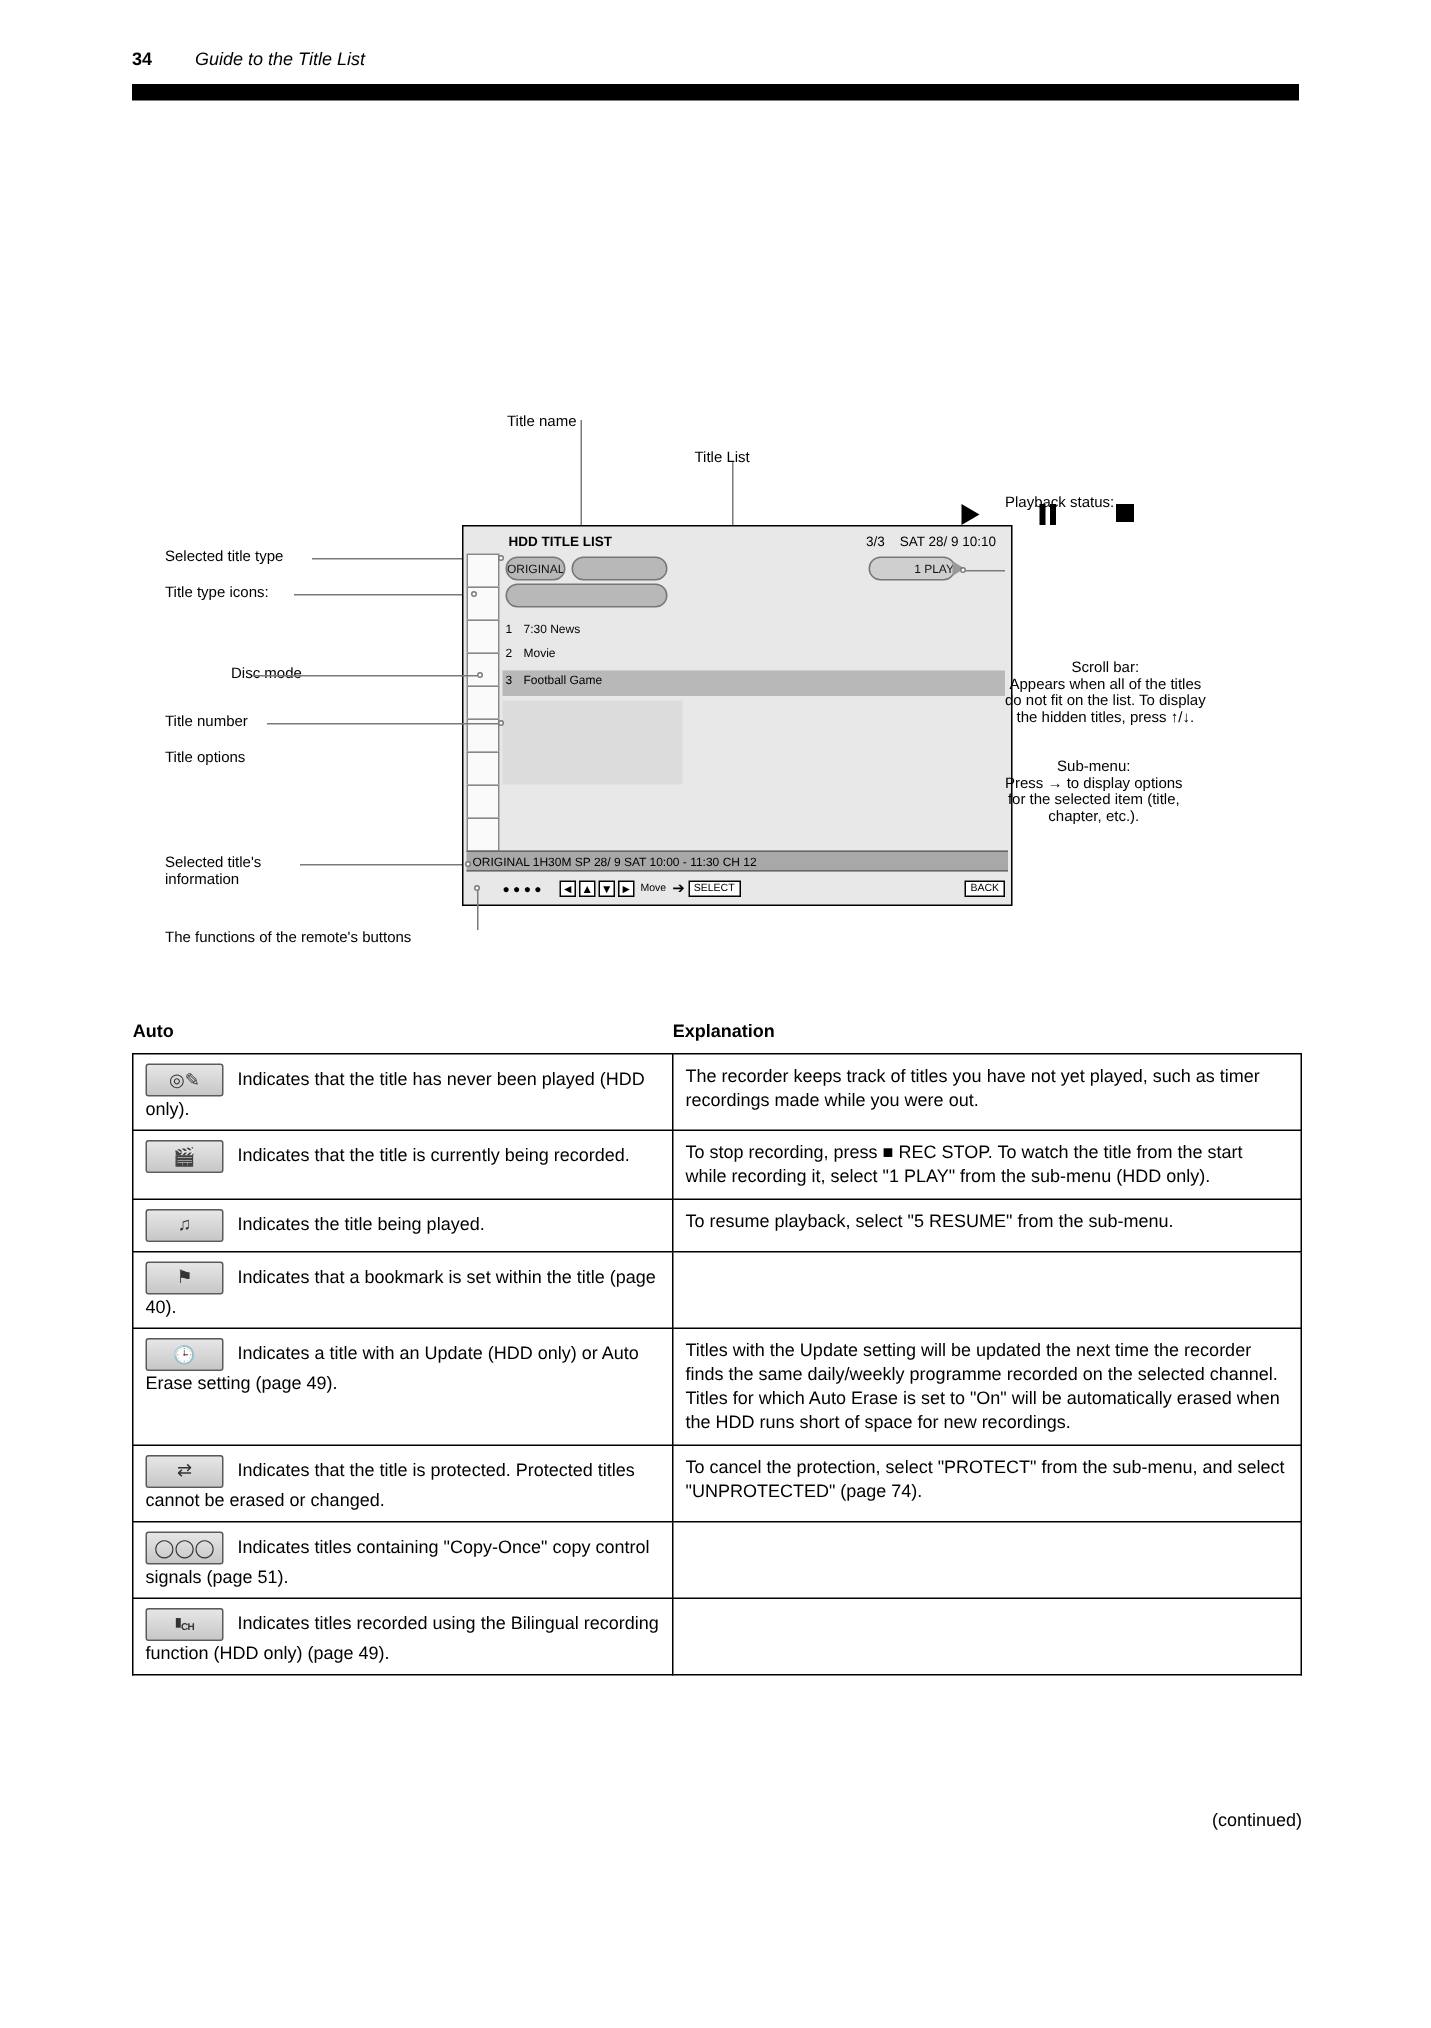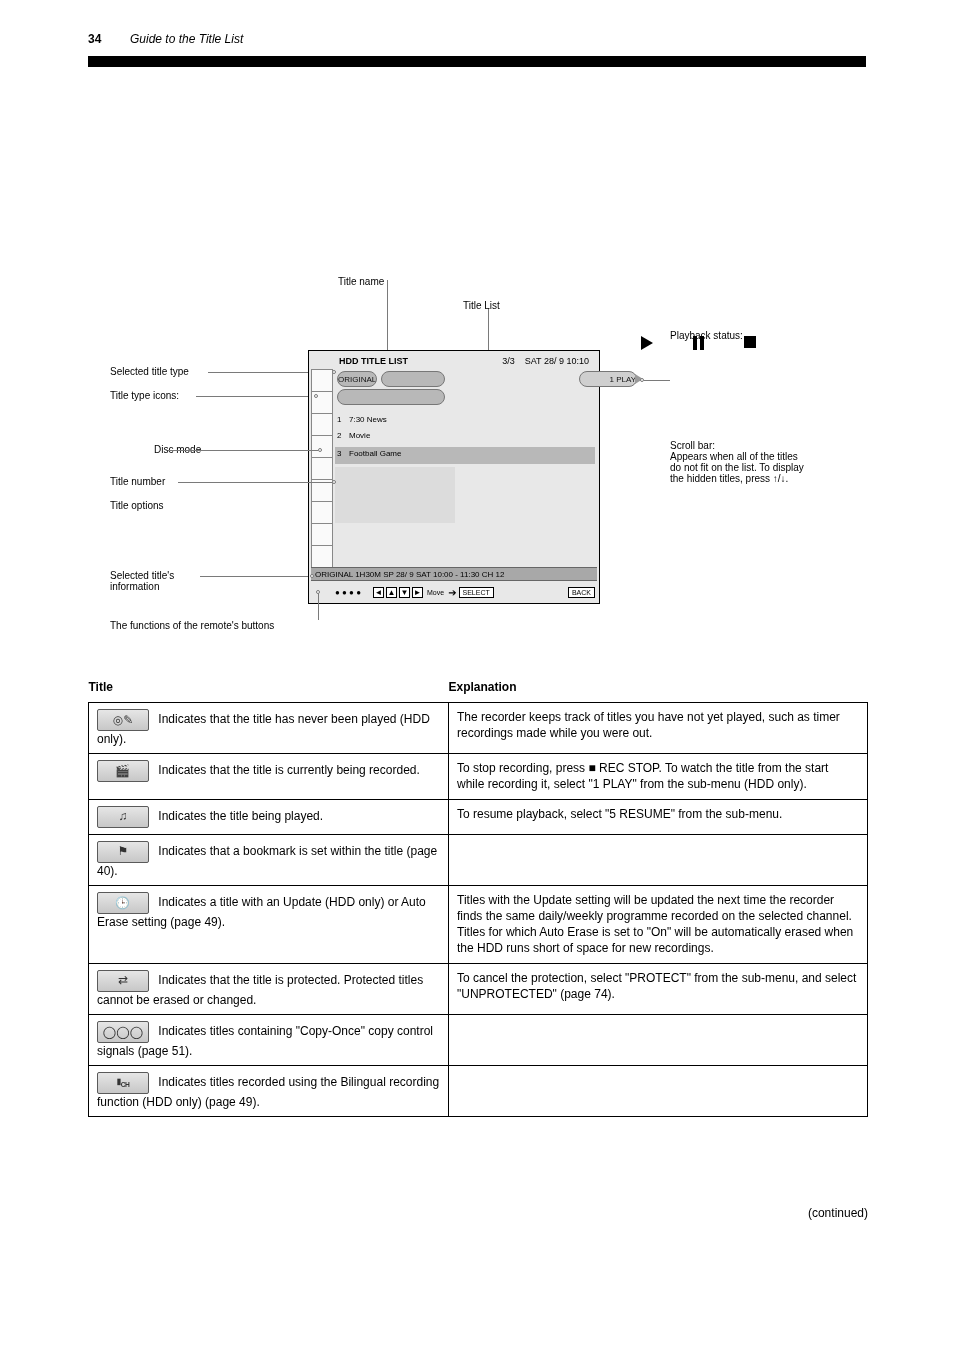--- a/index.html
+++ b/index.html
@@ -67,21 +67,21 @@
     position: absolute;
     top: 280px;
     left: 88px;
     right: 88px;
     height: 360px;
   }
   .screen {
     position: absolute;
     top: 70px;
     left: 220px;
-    width: 292px;
+    width: 367px;
     height: 254px;
     background: #e8e8e8;
     border: 1px solid #000;
   }
   .screen .title-bar {
     position: absolute;
     top: 5px; left: 30px;
     font-size: 9px;
     font-weight: bold;
   }
@@ -189,21 +189,21 @@
   .bars-pause { display:flex; gap:3px; }
   .bars-pause span { width:4px;height:14px;background:#000;display:inline-block; }
   .sq-stop { width:12px;height:12px;background:#000; }
 
   .callout {
     position: absolute;
     font-size: 10px;
     white-space: nowrap;
     text-align: left;
   }
-  .callout.r { text-align: left; }
+  .callout.r { text-align: center; }
 
   .lead {
     position: absolute;
     border-top: 1px solid #7a7a7a;
   }
   .leadv {
     position: absolute;
     border-left: 1px solid #7a7a7a;
   }
   .sm-dot {
@@ -395,27 +395,31 @@
     <div class="sm-dot" style="top:310px; left:228px;"></div>
 
     <div class="callout r" style="top:50px; left:582px;">Playback status:</div>
     <div class="lead" style="top:100px; left:556px; width:26px;"></div>
     <div class="sm-dot" style="top:98px; left:552px;"></div>
 
     <div class="callout r" style="top:160px; left:582px; white-space:pre;">Scroll bar:
 Appears when all of the titles
 do not fit on the list. To display
 the hidden titles, press ↑/↓.</div>
+    <div class="callout r" style="top:226px; left:582px; white-space:pre;">Sub-menu:
+Press → to display options
+for the selected item (title,
+chapter, etc.).</div>
   </div>
 
   <div class="tbl-wrap">
     <table class="icon-tbl">
       <thead>
         <tr>
-          <th>Title</th>
+          <th>Auto</th>
           <th>Explanation</th>
         </tr>
       </thead>
       <tbody id="tbl-body">
           <tr>
             <td class="col1"><span class="icon-chip"><span class="glyph">◎✎</span></span><span> Indicates that the title has never been played (HDD only).</span></td>
             <td>The recorder keeps track of titles you have not yet played, such as timer recordings made while you were out.</td>
           </tr>
           <tr>
             <td class="col1"><span class="icon-chip"><span class="glyph">🎬</span></span><span> Indicates that the title is currently being recorded.</span></td>

